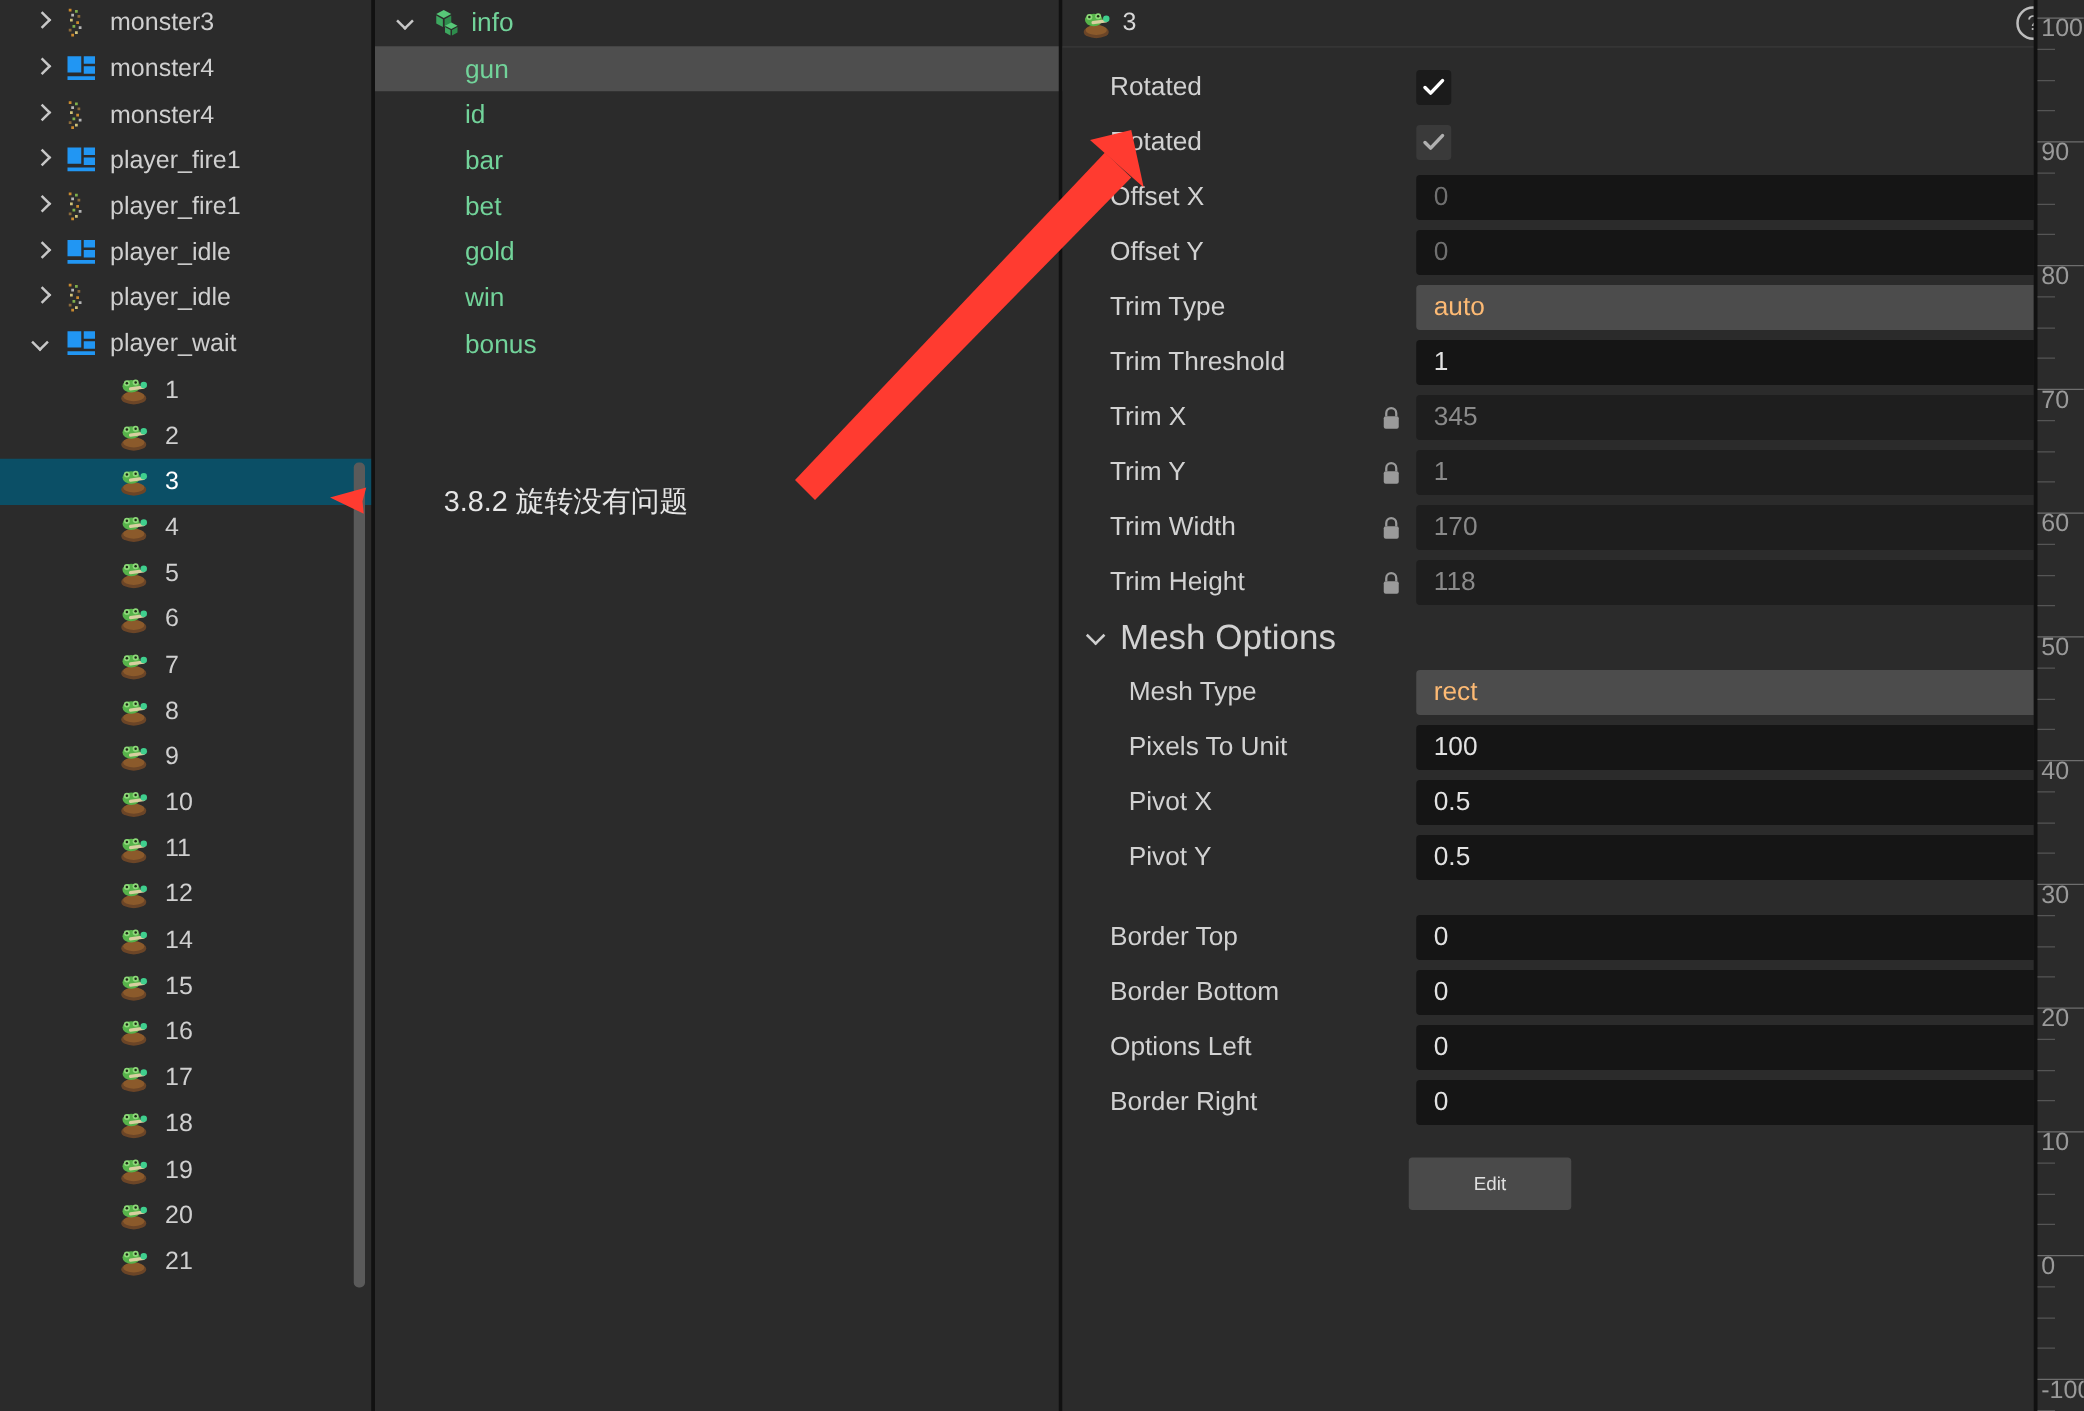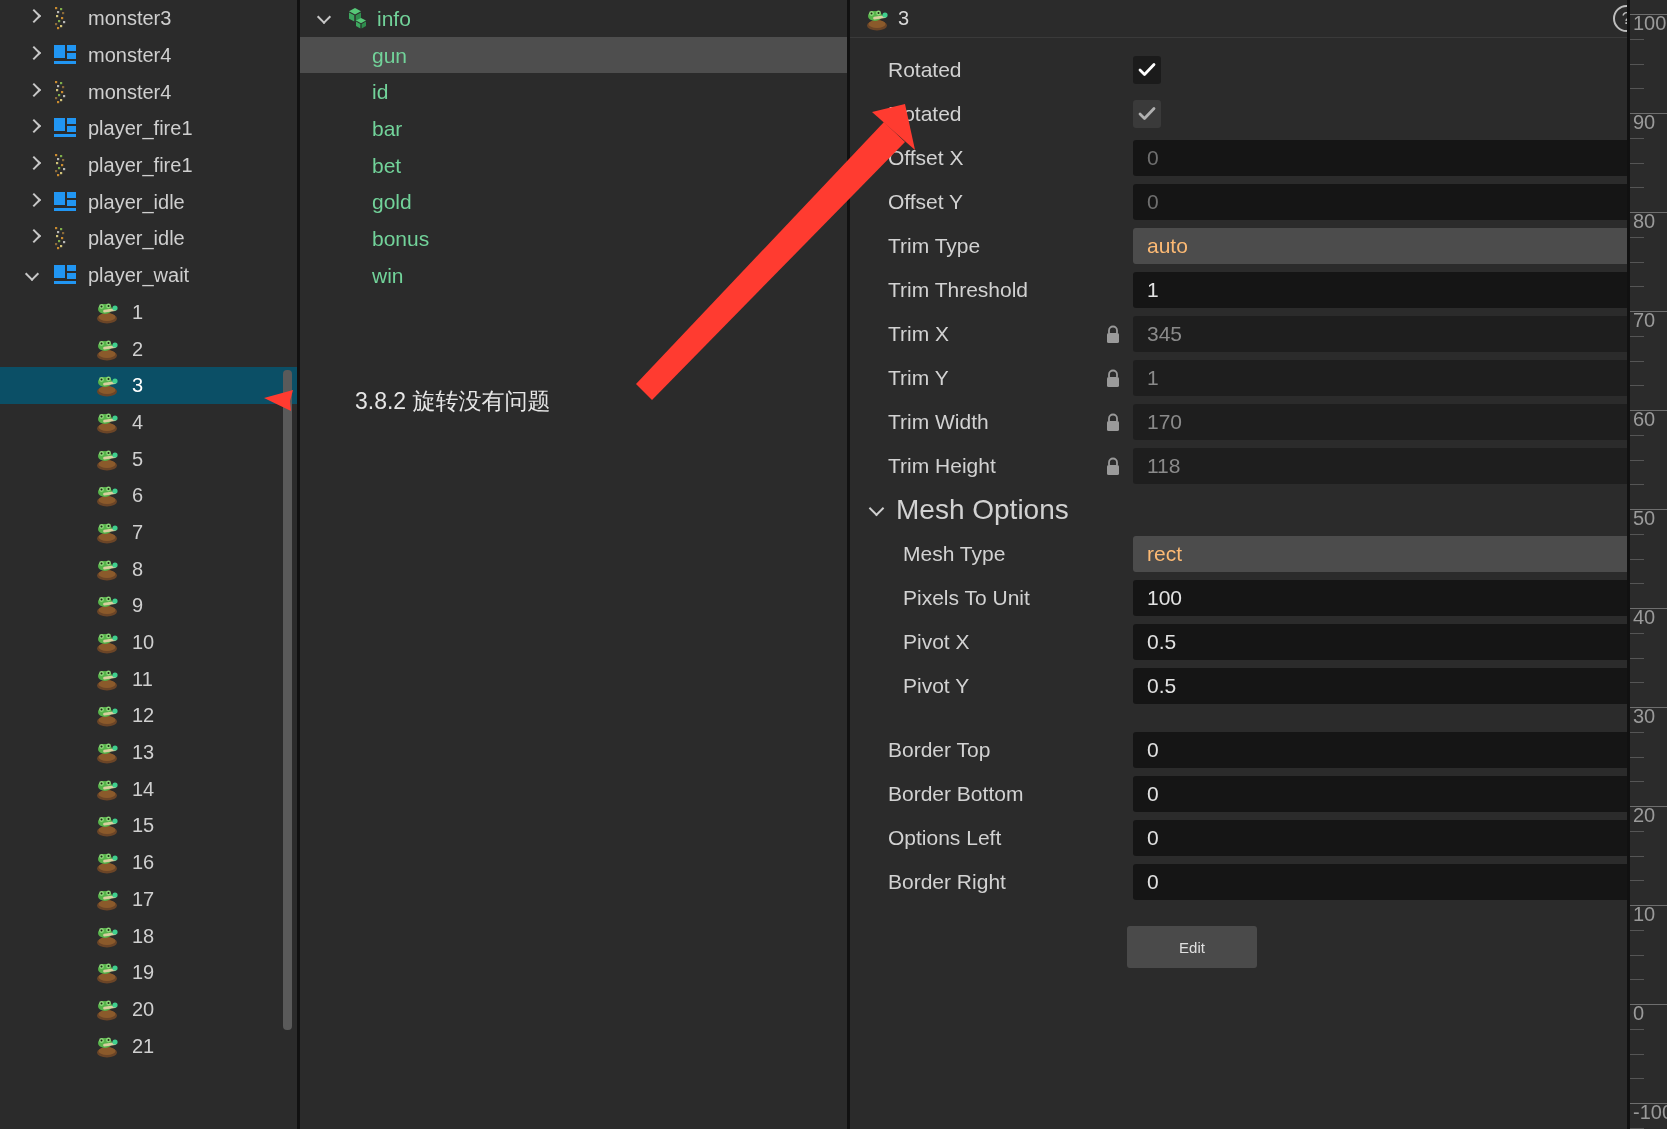--- a/index.html
+++ b/index.html
@@ -549,37 +549,20 @@
               <ellipse cx="11" cy="9" rx="7" ry="5" fill="#56b34a"></ellipse>
               <circle cx="7.5" cy="6.5" r="2.4" fill="#8ed97a"></circle>
               <circle cx="14.5" cy="6" r="2.4" fill="#8ed97a"></circle>
               <circle cx="7.5" cy="6.5" r="1" fill="#1d2b14"></circle>
               <circle cx="14.5" cy="6" r="1" fill="#1d2b14"></circle>
               <rect x="9" y="10" width="13" height="2.6" rx="1.2" fill="#d8cfa0" transform="rotate(-8 9 10)"></rect>
               <circle cx="21" cy="8" r="2.6" fill="#3fcf8e"></circle>
             </svg>
           </span>
           <span class="label">12</span>
-        </div>
-        <div class="tree-row depth1">
-          <span class="arrow none"></span>
-          <span class="ico ico-frog" style="margin-right: 12px;">
-            <svg width="26" height="24" viewBox="0 0 26 24">
-              <ellipse cx="13" cy="18.5" rx="10" ry="5" fill="#6b4527"></ellipse>
-              <ellipse cx="13" cy="17" rx="8.5" ry="4" fill="#8b5a2b"></ellipse>
-              <ellipse cx="11" cy="9" rx="7" ry="5" fill="#56b34a"></ellipse>
-              <circle cx="7.5" cy="6.5" r="2.4" fill="#8ed97a"></circle>
-              <circle cx="14.5" cy="6" r="2.4" fill="#8ed97a"></circle>
-              <circle cx="7.5" cy="6.5" r="1" fill="#1d2b14"></circle>
-              <circle cx="14.5" cy="6" r="1" fill="#1d2b14"></circle>
-              <rect x="9" y="10" width="13" height="2.6" rx="1.2" fill="#d8cfa0" transform="rotate(-8 9 10)"></rect>
-              <circle cx="21" cy="8" r="2.6" fill="#3fcf8e"></circle>
-            </svg>
-          </span>
-          <span class="label">13</span>
         </div>
         <div class="tree-row depth1">
           <span class="arrow none"></span>
           <span class="ico ico-frog" style="margin-right: 12px;">
             <svg width="26" height="24" viewBox="0 0 26 24">
               <ellipse cx="13" cy="18.5" rx="10" ry="5" fill="#6b4527"></ellipse>
               <ellipse cx="13" cy="17" rx="8.5" ry="4" fill="#8b5a2b"></ellipse>
               <ellipse cx="11" cy="9" rx="7" ry="5" fill="#56b34a"></ellipse>
               <circle cx="7.5" cy="6.5" r="2.4" fill="#8ed97a"></circle>
               <circle cx="14.5" cy="6" r="2.4" fill="#8ed97a"></circle>
@@ -740,24 +723,24 @@
         <div class="mid-row child">
           <span class="label">bar</span>
         </div>
         <div class="mid-row child">
           <span class="label">bet</span>
         </div>
         <div class="mid-row child">
           <span class="label">gold</span>
         </div>
         <div class="mid-row child">
+          <span class="label">win</span>
+        </div>
+        <div class="mid-row child">
           <span class="label">bonus</span>
-        </div>
-        <div class="mid-row child">
-          <span class="label">win</span>
         </div>
       </div>
 
     <div class="annotation">
       <svg class="arrow-left-svg" width="110" height="40" viewBox="0 0 110 40">
         <path d="M108 34 L30 25 L33 14 L4 22 L31 35 L30 25 Z" fill="#ff3b30"></path>
       </svg>
       <span>3.8.2 旋转没有问题</span>
     </div>
 

